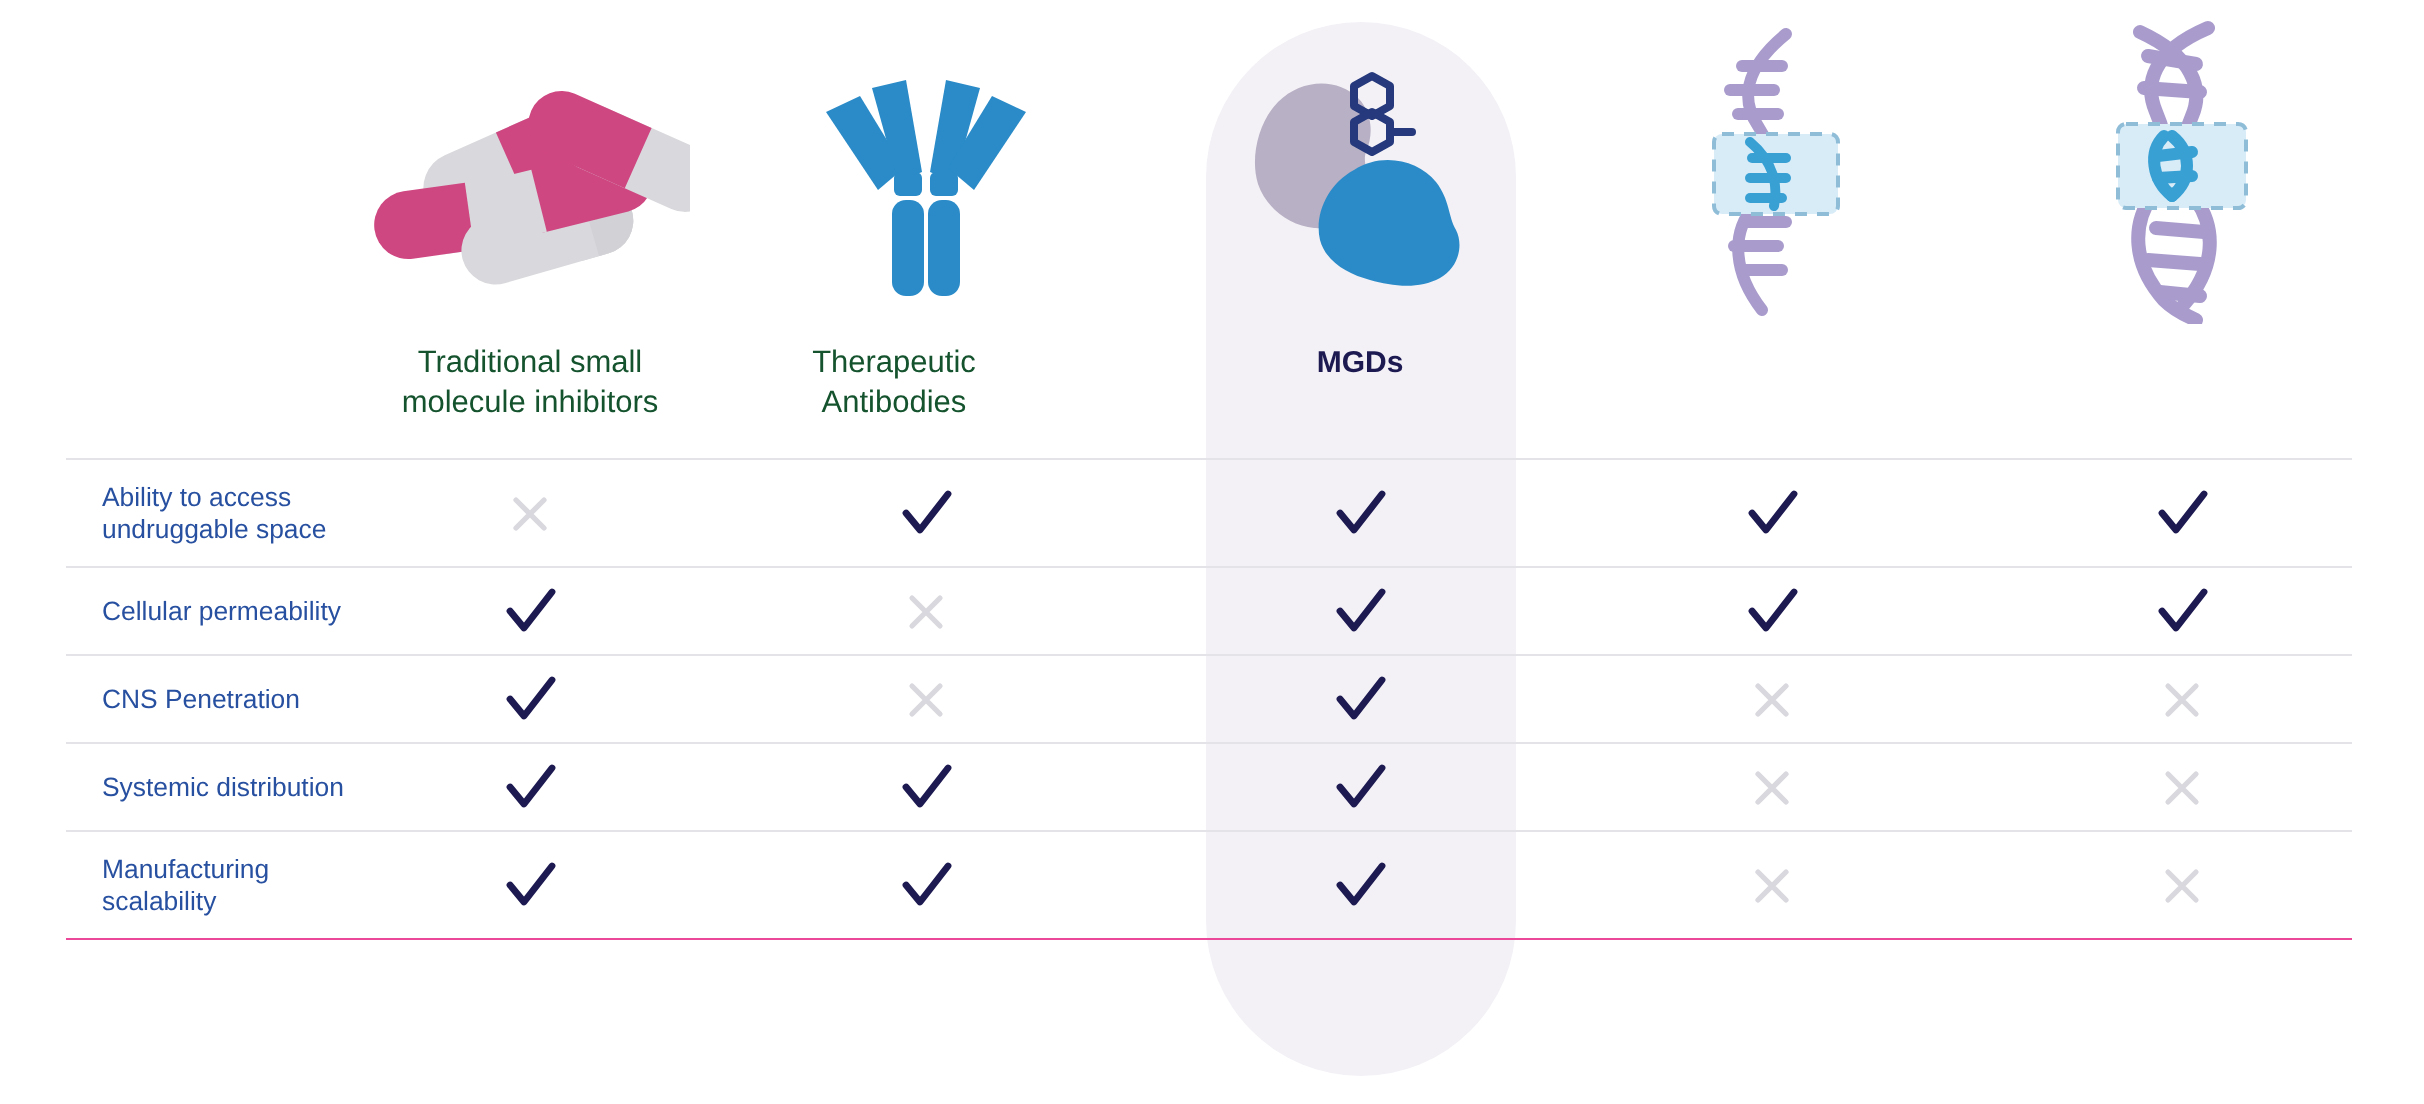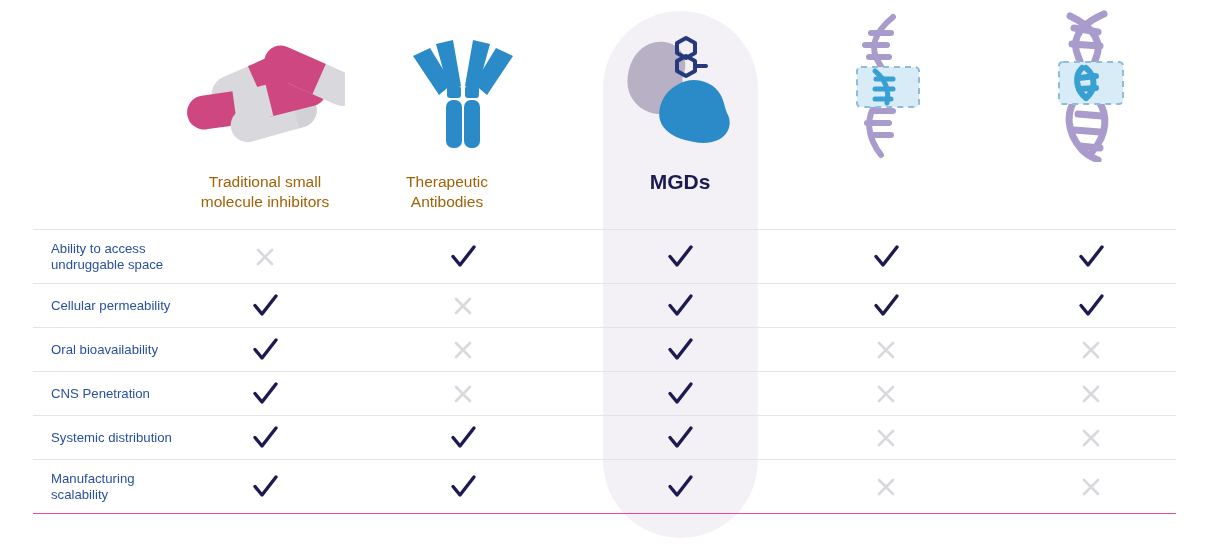--- a/index.html
+++ b/index.html
@@ -63,28 +63,28 @@
     height: 52px;
     z-index: 2;
   }
   .col-header {
     position: absolute;
     top: 0;
     width: 210px;
     text-align: center;
     font-size: 15.5px;
     line-height: 20px;
-    color: #a16207;
+    color: #14532d;
     font-family: "Liberation Sans", sans-serif;
     white-space: pre-line;
   }
   .col-header.emph {
     font-weight: bold;
     color: #1d1a52;
-    font-size: 21px;
+    font-size: 15px;
   }
 
   
   .table {
     position: absolute;
     left: 33px;
     top: 229px;
     width: 1143px;
     z-index: 2;
   }
@@ -307,48 +307,20 @@
             <path d="M7 16.5 L14 25 L28 7" fill="none" stroke="#1d1a52" stroke-width="3.4" stroke-linecap="round" stroke-linejoin="round"></path>
           </svg>
         </div>
       <div class="mark c4">
           <svg width="34" height="34" viewBox="0 0 34 34">
             <path d="M7 16.5 L14 25 L28 7" fill="none" stroke="#1d1a52" stroke-width="3.4" stroke-linecap="round" stroke-linejoin="round"></path>
           </svg>
         </div>
     </div>
 
-    <div class="trow">
-      <div class="rlabel">Oral bioavailability</div>
-      <div class="mark c0">
-          <svg width="34" height="34" viewBox="0 0 34 34">
-            <path d="M7 16.5 L14 25 L28 7" fill="none" stroke="#1d1a52" stroke-width="3.4" stroke-linecap="round" stroke-linejoin="round"></path>
-          </svg>
-        </div>
-      <div class="mark c1">
-          <svg width="34" height="34" viewBox="0 0 34 34">
-            <path d="M10 10 L24 24 M24 10 L10 24" fill="none" stroke="#d8d8de" stroke-width="2.6" stroke-linecap="round"></path>
-          </svg>
-        </div>
-      <div class="mark c2">
-          <svg width="34" height="34" viewBox="0 0 34 34">
-            <path d="M7 16.5 L14 25 L28 7" fill="none" stroke="#1d1a52" stroke-width="3.4" stroke-linecap="round" stroke-linejoin="round"></path>
-          </svg>
-        </div>
-      <div class="mark c3">
-          <svg width="34" height="34" viewBox="0 0 34 34">
-            <path d="M10 10 L24 24 M24 10 L10 24" fill="none" stroke="#d8d8de" stroke-width="2.6" stroke-linecap="round"></path>
-          </svg>
-        </div>
-      <div class="mark c4">
-          <svg width="34" height="34" viewBox="0 0 34 34">
-            <path d="M10 10 L24 24 M24 10 L10 24" fill="none" stroke="#d8d8de" stroke-width="2.6" stroke-linecap="round"></path>
-          </svg>
-        </div>
-    </div>
 
     <div class="trow">
       <div class="rlabel">CNS Penetration</div>
       <div class="mark c0">
           <svg width="34" height="34" viewBox="0 0 34 34">
             <path d="M7 16.5 L14 25 L28 7" fill="none" stroke="#1d1a52" stroke-width="3.4" stroke-linecap="round" stroke-linejoin="round"></path>
           </svg>
         </div>
       <div class="mark c1">
           <svg width="34" height="34" viewBox="0 0 34 34">

